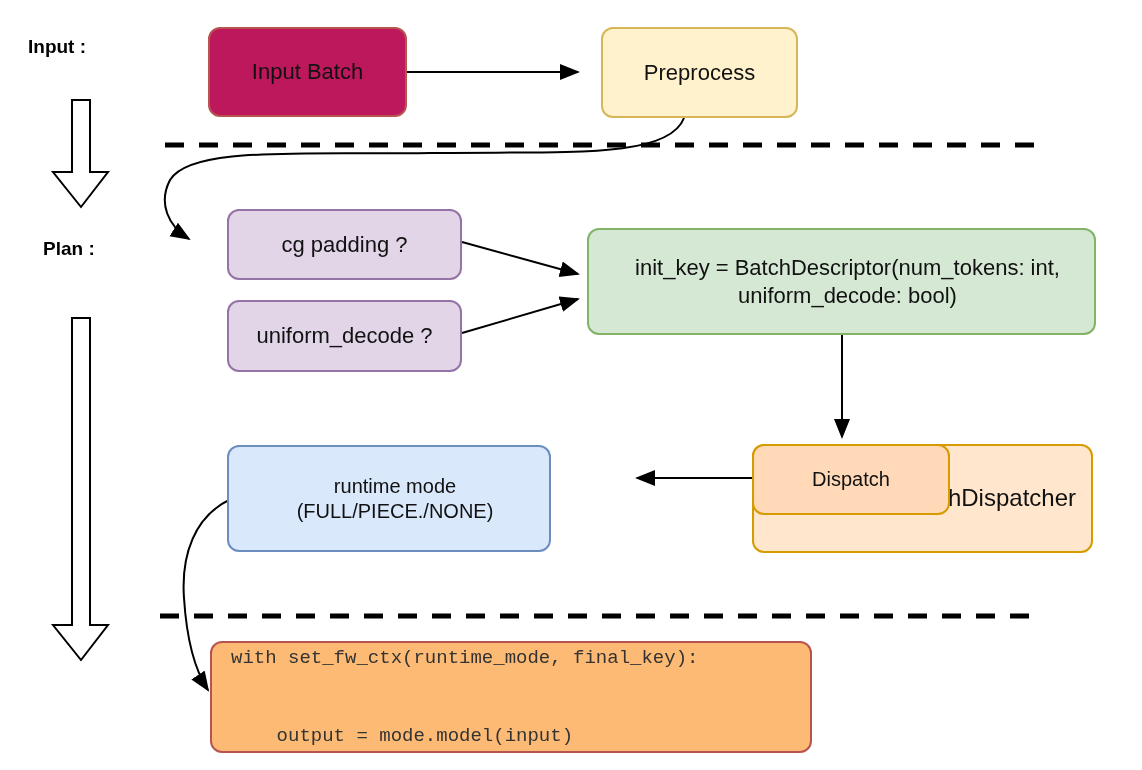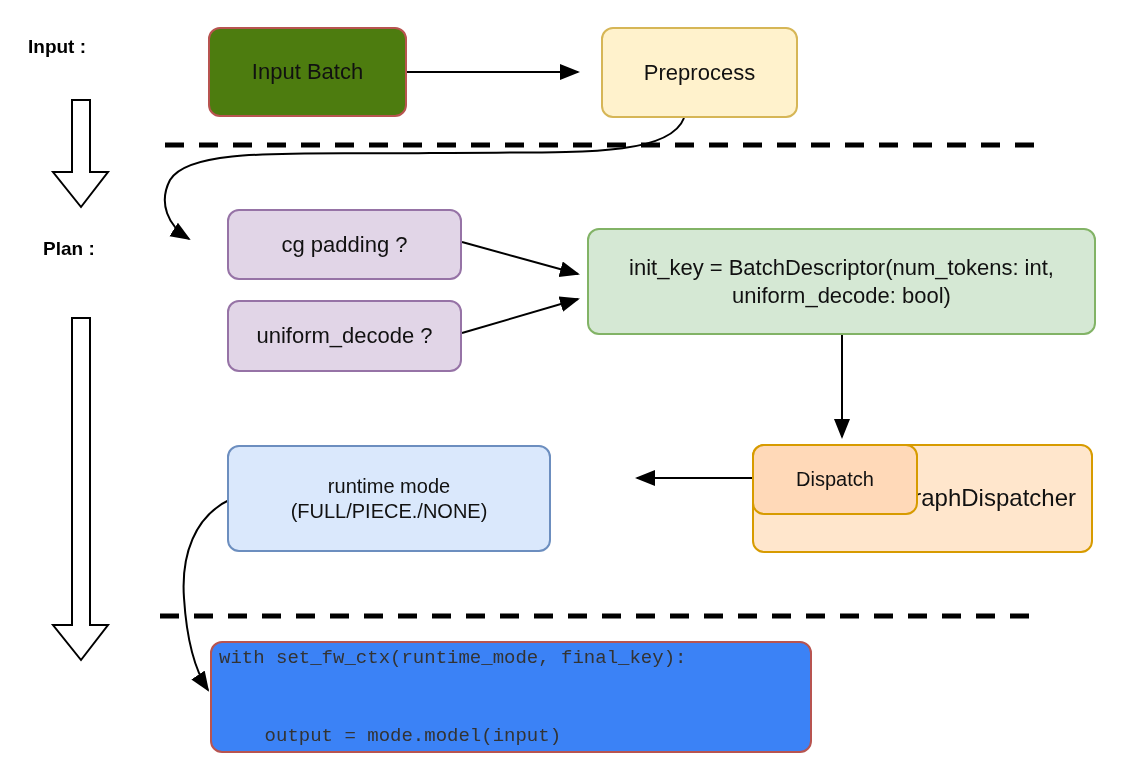--- a/index.html
+++ b/index.html
@@ -29,38 +29,38 @@
     border: 2px solid #000;
     border-radius: 12px;
     display: flex;
     align-items: center;
     justify-content: center;
     text-align: center;
     color: #111111;
     box-sizing: border-box;
     line-height: 1.25;
   }
-  .node .lines { width: 100%; }
+  .node .lines { width: 100%; padding-left: 12px; }
   .fs22 { font-size: 22px; }
   .fs20 { font-size: 20px; }
   .node-input-batch   { left: 208px; top: 27px;  width: 199px; height: 90px;  }
   .node-preprocess    { left: 585px; top: 27px;  width: 197px; height: 91px; margin-left: 16px;  }
   .node-cg-padding    { left: 227px; top: 209px; width: 235px; height: 71px;  }
   .node-uniform       { left: 227px; top: 300px; width: 235px; height: 72px;  }
   .node-init-key      { left: 587px; top: 228px; width: 509px; height: 107px; }
   .node-cudagraph     { left: 752px; top: 444px; width: 341px; height: 109px; }
   .node-cudagraph .lines {
     position: absolute;
     right: 15px; top: 0;
     width: 170px; height: 100%;
     display: flex; flex-direction: row;
     align-items: center; justify-content: flex-end;
     font-size: 24px; line-height: 1.35;
   }
-  .node-dispatch      { left: 752px; top: 444px; width: 166px; height: 71px;  }
+  .node-dispatch      { left: 752px; top: 444px; width: 198px; height: 71px;  }
   .node-runtime       { left: 227px; top: 445px; width: 324px; height: 107px; }
   .node-exec-code     {
     left: 210px; top: 641px; width: 602px; height: 112px;
     justify-content: flex-start;
     padding-left: 7px;
     font-family: "Liberation Mono", "DejaVu Sans Mono", monospace;
     font-size: 19px;
     text-align: left;
     line-height: 1.38;
   }
@@ -89,21 +89,21 @@
     <path d="M462,242 L578,274" fill="none" stroke="#000000" stroke-width="2" marker-end="url(#arrow)"></path>
     <path d="M462,333 L578,299" fill="none" stroke="#000000" stroke-width="2" marker-end="url(#arrow)"></path>
     <path d="M842,335 L842,437" fill="none" stroke="#000000" stroke-width="2" marker-end="url(#arrow)"></path>
     <path d="M752,478 L637,478" fill="none" stroke="#000000" stroke-width="2" marker-end="url(#arrow)"></path>
     <path d="M231,499 C194,516 181,556 184,598 C187,645 196,672 208,690" fill="none" stroke="#000000" stroke-width="2" marker-end="url(#arrow)"></path>
   </svg>
 
   <div class="stage-label" style="left:28px; top:36px;">Input :</div>
   <div class="stage-label" style="left:43px; top:238px;">Plan :</div>
 
-  <div class="node node-input-batch fs22" style="background-color: #4d7c0f; border-color: rgb(184, 84, 80); text-align: center;">
+  <div class="node node-input-batch fs22" style="background-color: #be185d; border-color: rgb(184, 84, 80); text-align: center;">
     <span>Input Batch</span>
   </div>
 
   <div class="node node-preprocess fs22" style="background-color: rgb(255, 242, 204); border-color: rgb(214, 182, 86);">
     <span>Preprocess</span>
   </div>
 
   <div class="node node-cg-padding fs22" style="background-color: rgb(225, 213, 231); border-color: rgb(150, 115, 166);">
     <span>cg padding ?</span>
   </div>
@@ -129,20 +129,20 @@
   <div class="node node-dispatch fs20" style="background-color: rgb(255, 217, 184); border-color: rgb(215, 155, 0);">
     <span>Dispatch</span>
   </div>
 
   <div class="node node-runtime fs20" style="background-color: rgb(218, 232, 252); border-color: rgb(108, 142, 191);">
     <div class="lines">
       <div>runtime mode (FULL/PIECE./NONE)</div>
     </div>
   </div>
 
-  <div class="node node-exec-code" style="background-color: #3b82f6; border-color: rgb(184, 84, 80); color: rgb(51, 51, 51);">
+  <div class="node node-exec-code" style="background-color: #fdba74; border-color: rgb(184, 84, 80); color: rgb(51, 51, 51);">
     <div class="lines">
       <div>with set_fw_ctx(runtime_mode, final_key):</div>
       <div>    output = mode.model(input)</div>
     </div>
   </div>
 
 </div>
 
 </body></html>

